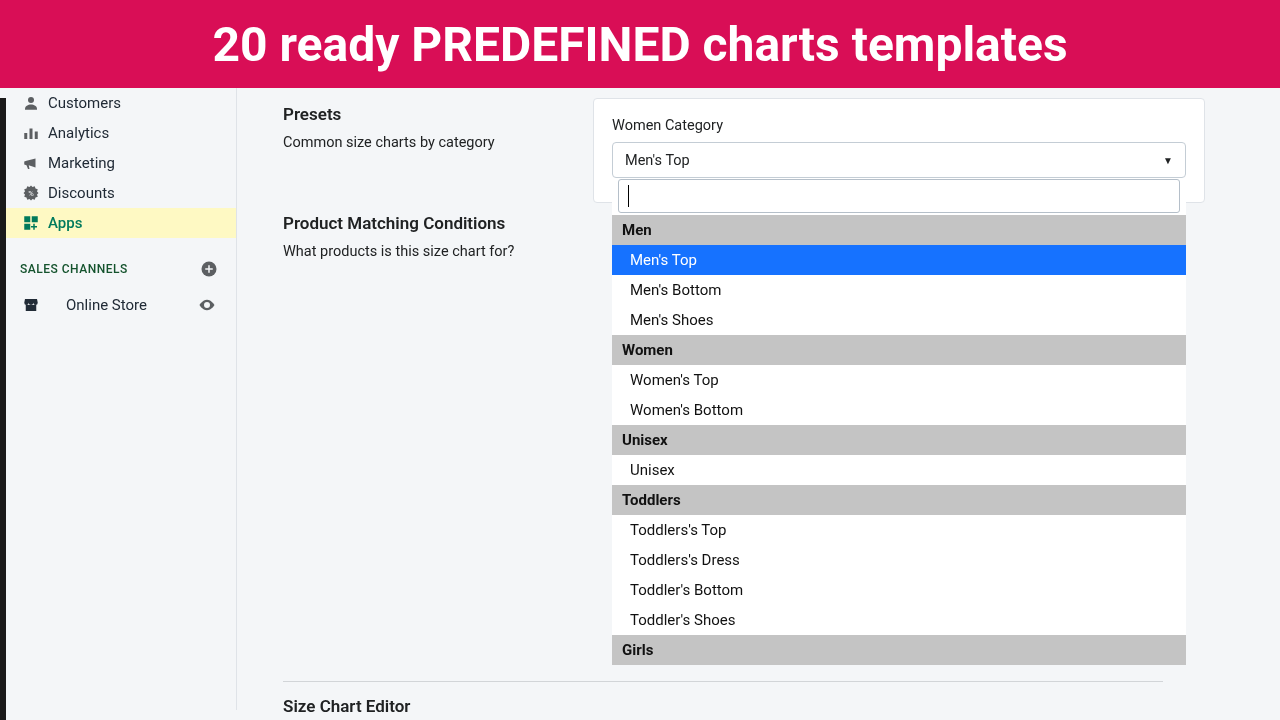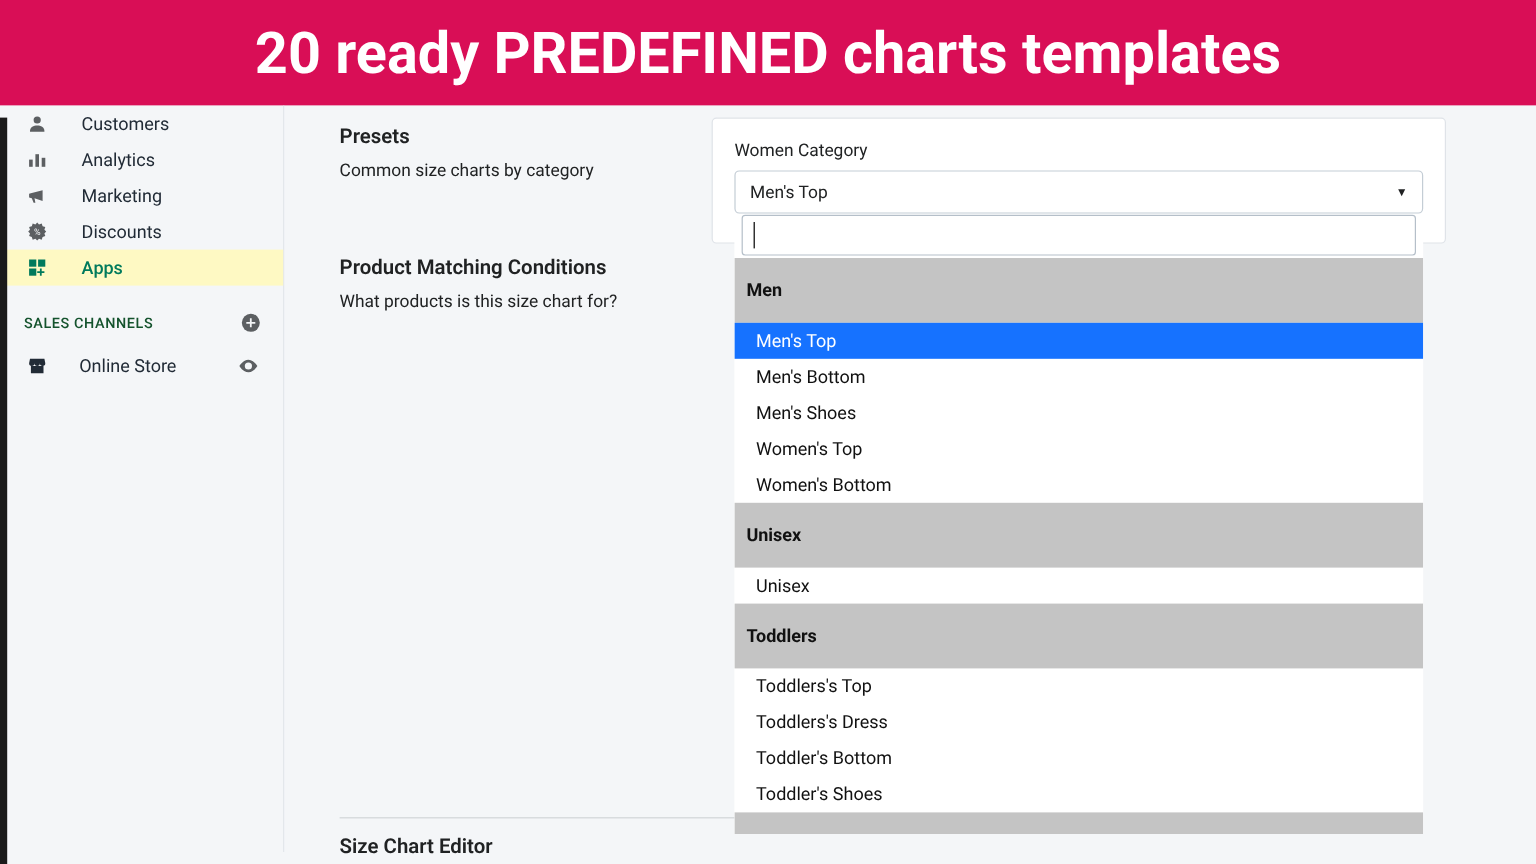--- a/index.html
+++ b/index.html
@@ -37,21 +37,21 @@
     position: absolute;
     left: 0;
     top: 98px;
     width: 6px;
     bottom: 0;
     background: #1a1a1a;
   }
   .nav-item {
     display: flex;
     align-items: center;
-    gap: 28px;
+    gap: 8px;
     padding: 6px 18px 6px 22px;
     font-size: 15px;
     color: #212b36;
     cursor: pointer;
   }
   .nav-item.active {
     background: #fef9c3;
     border-left: 3px solid #007a5c;
     padding-left: 19px;
     font-weight: 500;
@@ -194,21 +194,21 @@
   }
   .options {
     margin-top: 2px;
     max-height: 480px;
     overflow: hidden;
   }
   .opt-group {
     background: #c4c4c4;
     font-weight: 700;
     font-size: 15px;
-    padding: 18px 10px;
+    padding: 6px 10px;
     color: #111;
   }
   .opt {
     font-size: 15px;
     padding: 6px 18px;
     color: #111;
     cursor: pointer;
   }
   .opt.highlight {
     background: #1672ff;
@@ -323,20 +323,21 @@
       <div class="dropdown-panel">
         <div class="search-wrap">
           <input class="search-input" type="text" value="" style="">
           <div class="text-cursor"></div>
         </div>
         <div class="options" id="options-container">
             <div class="opt-group">Men</div>
             <div class="opt highlight">Men's Top</div>
             <div class="opt">Men's Bottom</div>
             <div class="opt">Men's Shoes</div>
+            <div class="opt-group">Women</div>
             <div class="opt">Women's Top</div>
             <div class="opt">Women's Bottom</div>
             <div class="opt-group">Unisex</div>
             <div class="opt">Unisex</div>
             <div class="opt-group">Toddlers</div>
             <div class="opt">Toddlers's Top</div>
             <div class="opt">Toddlers's Dress</div>
             <div class="opt">Toddler's Bottom</div>
             <div class="opt">Toddler's Shoes</div>
             <div class="opt-group">Girls</div>

